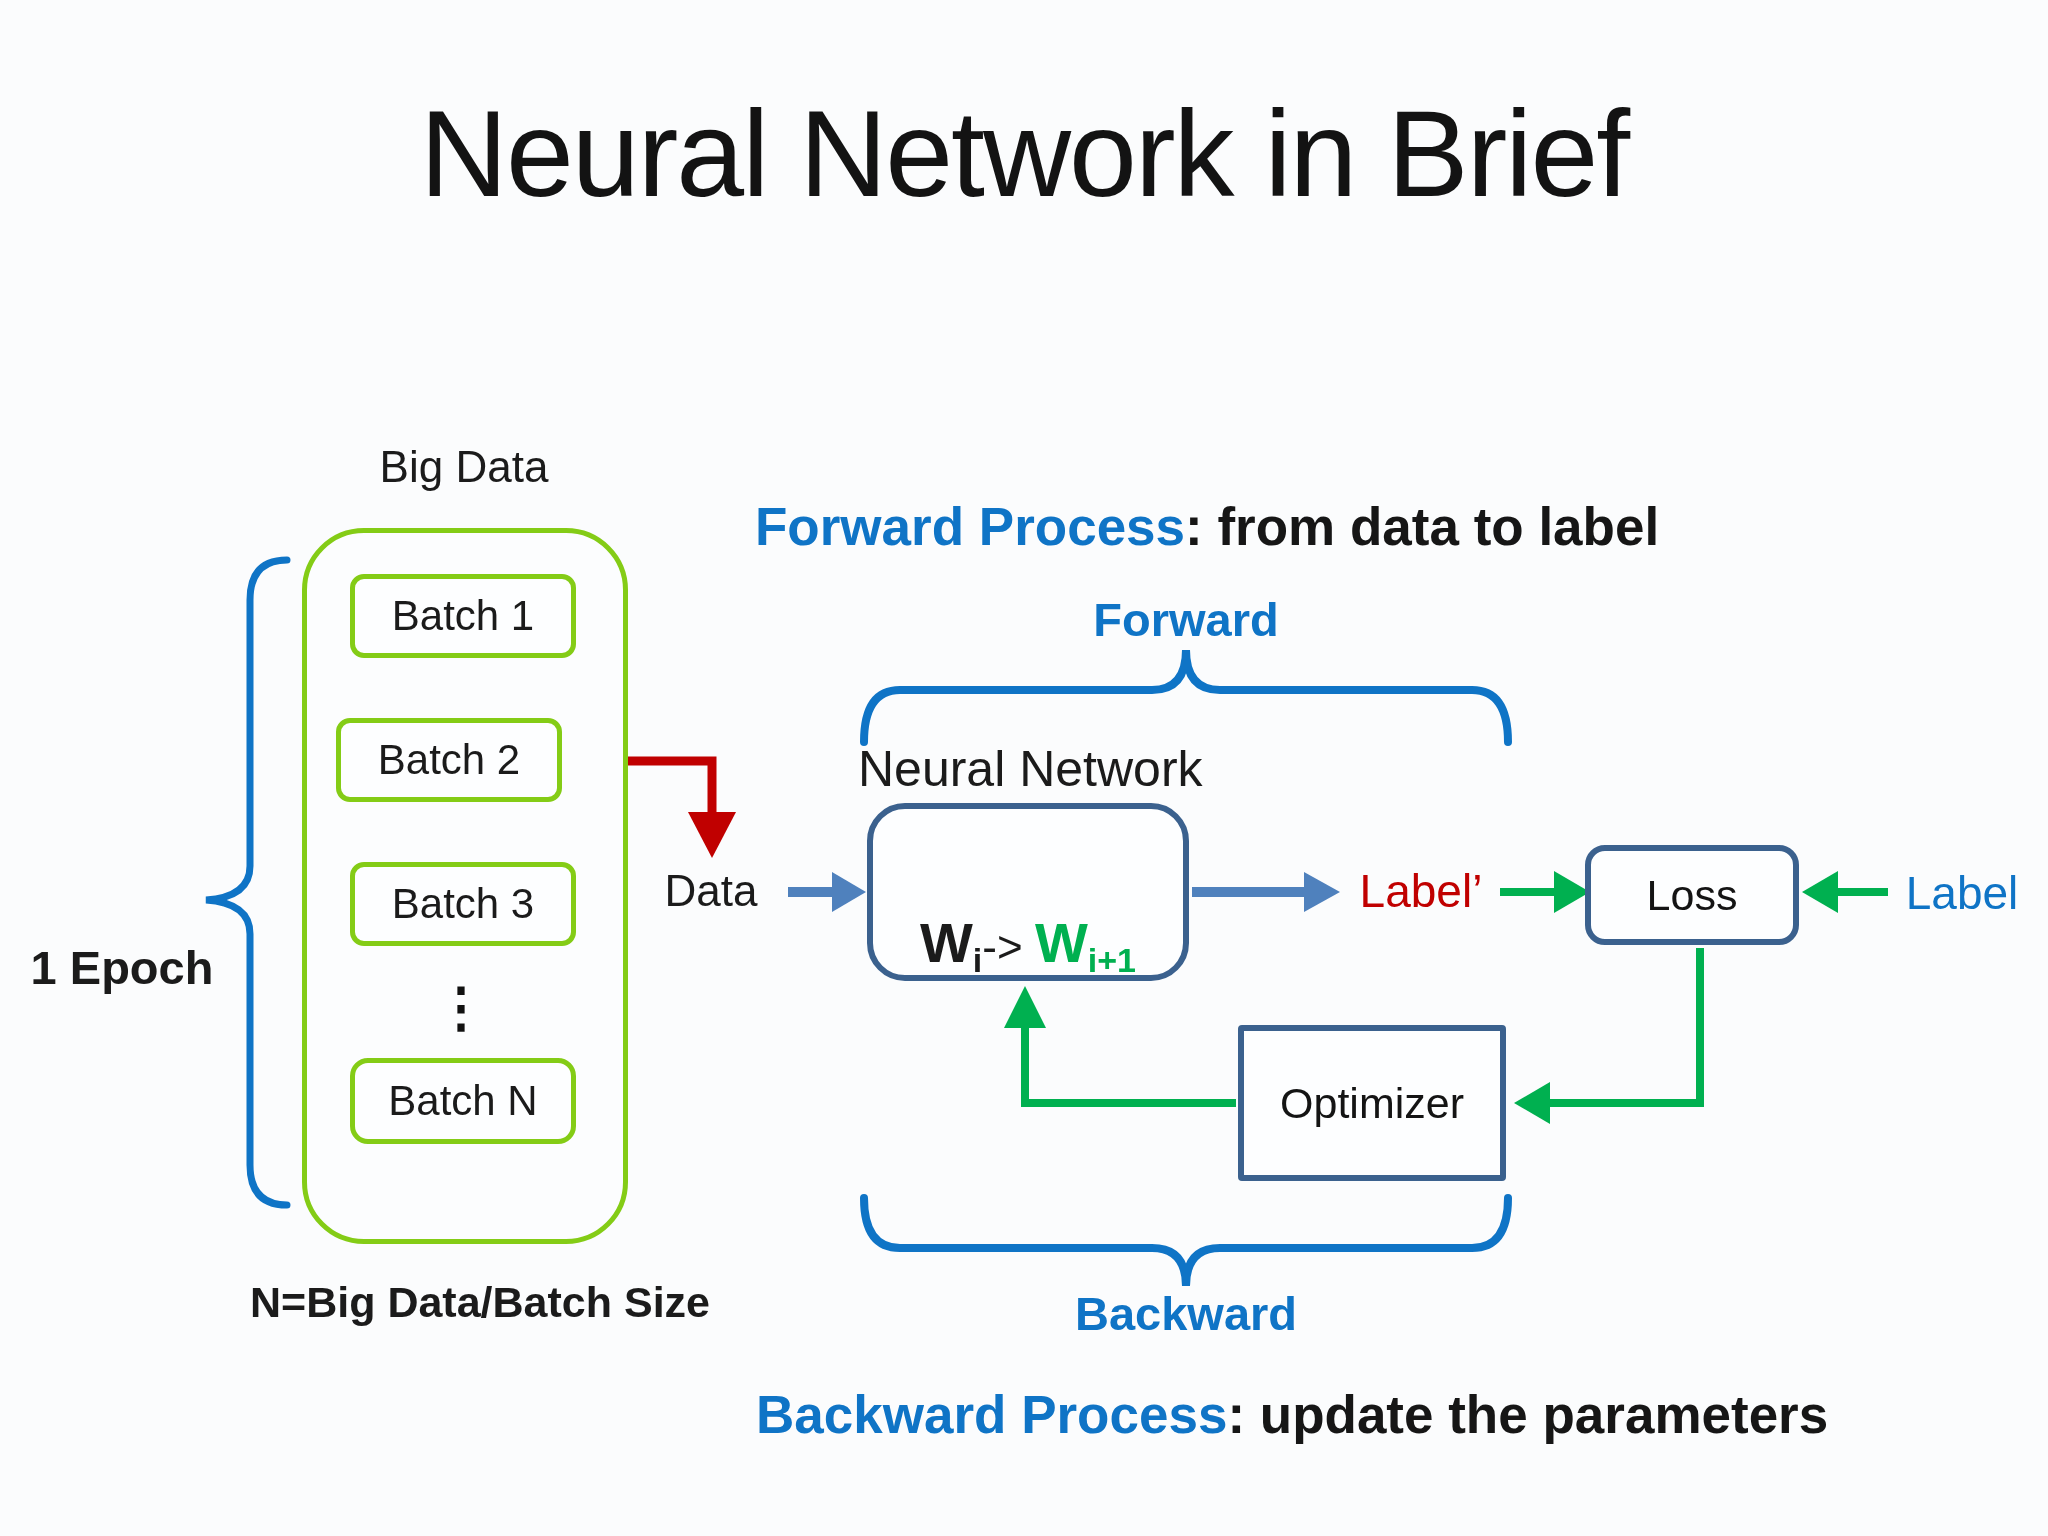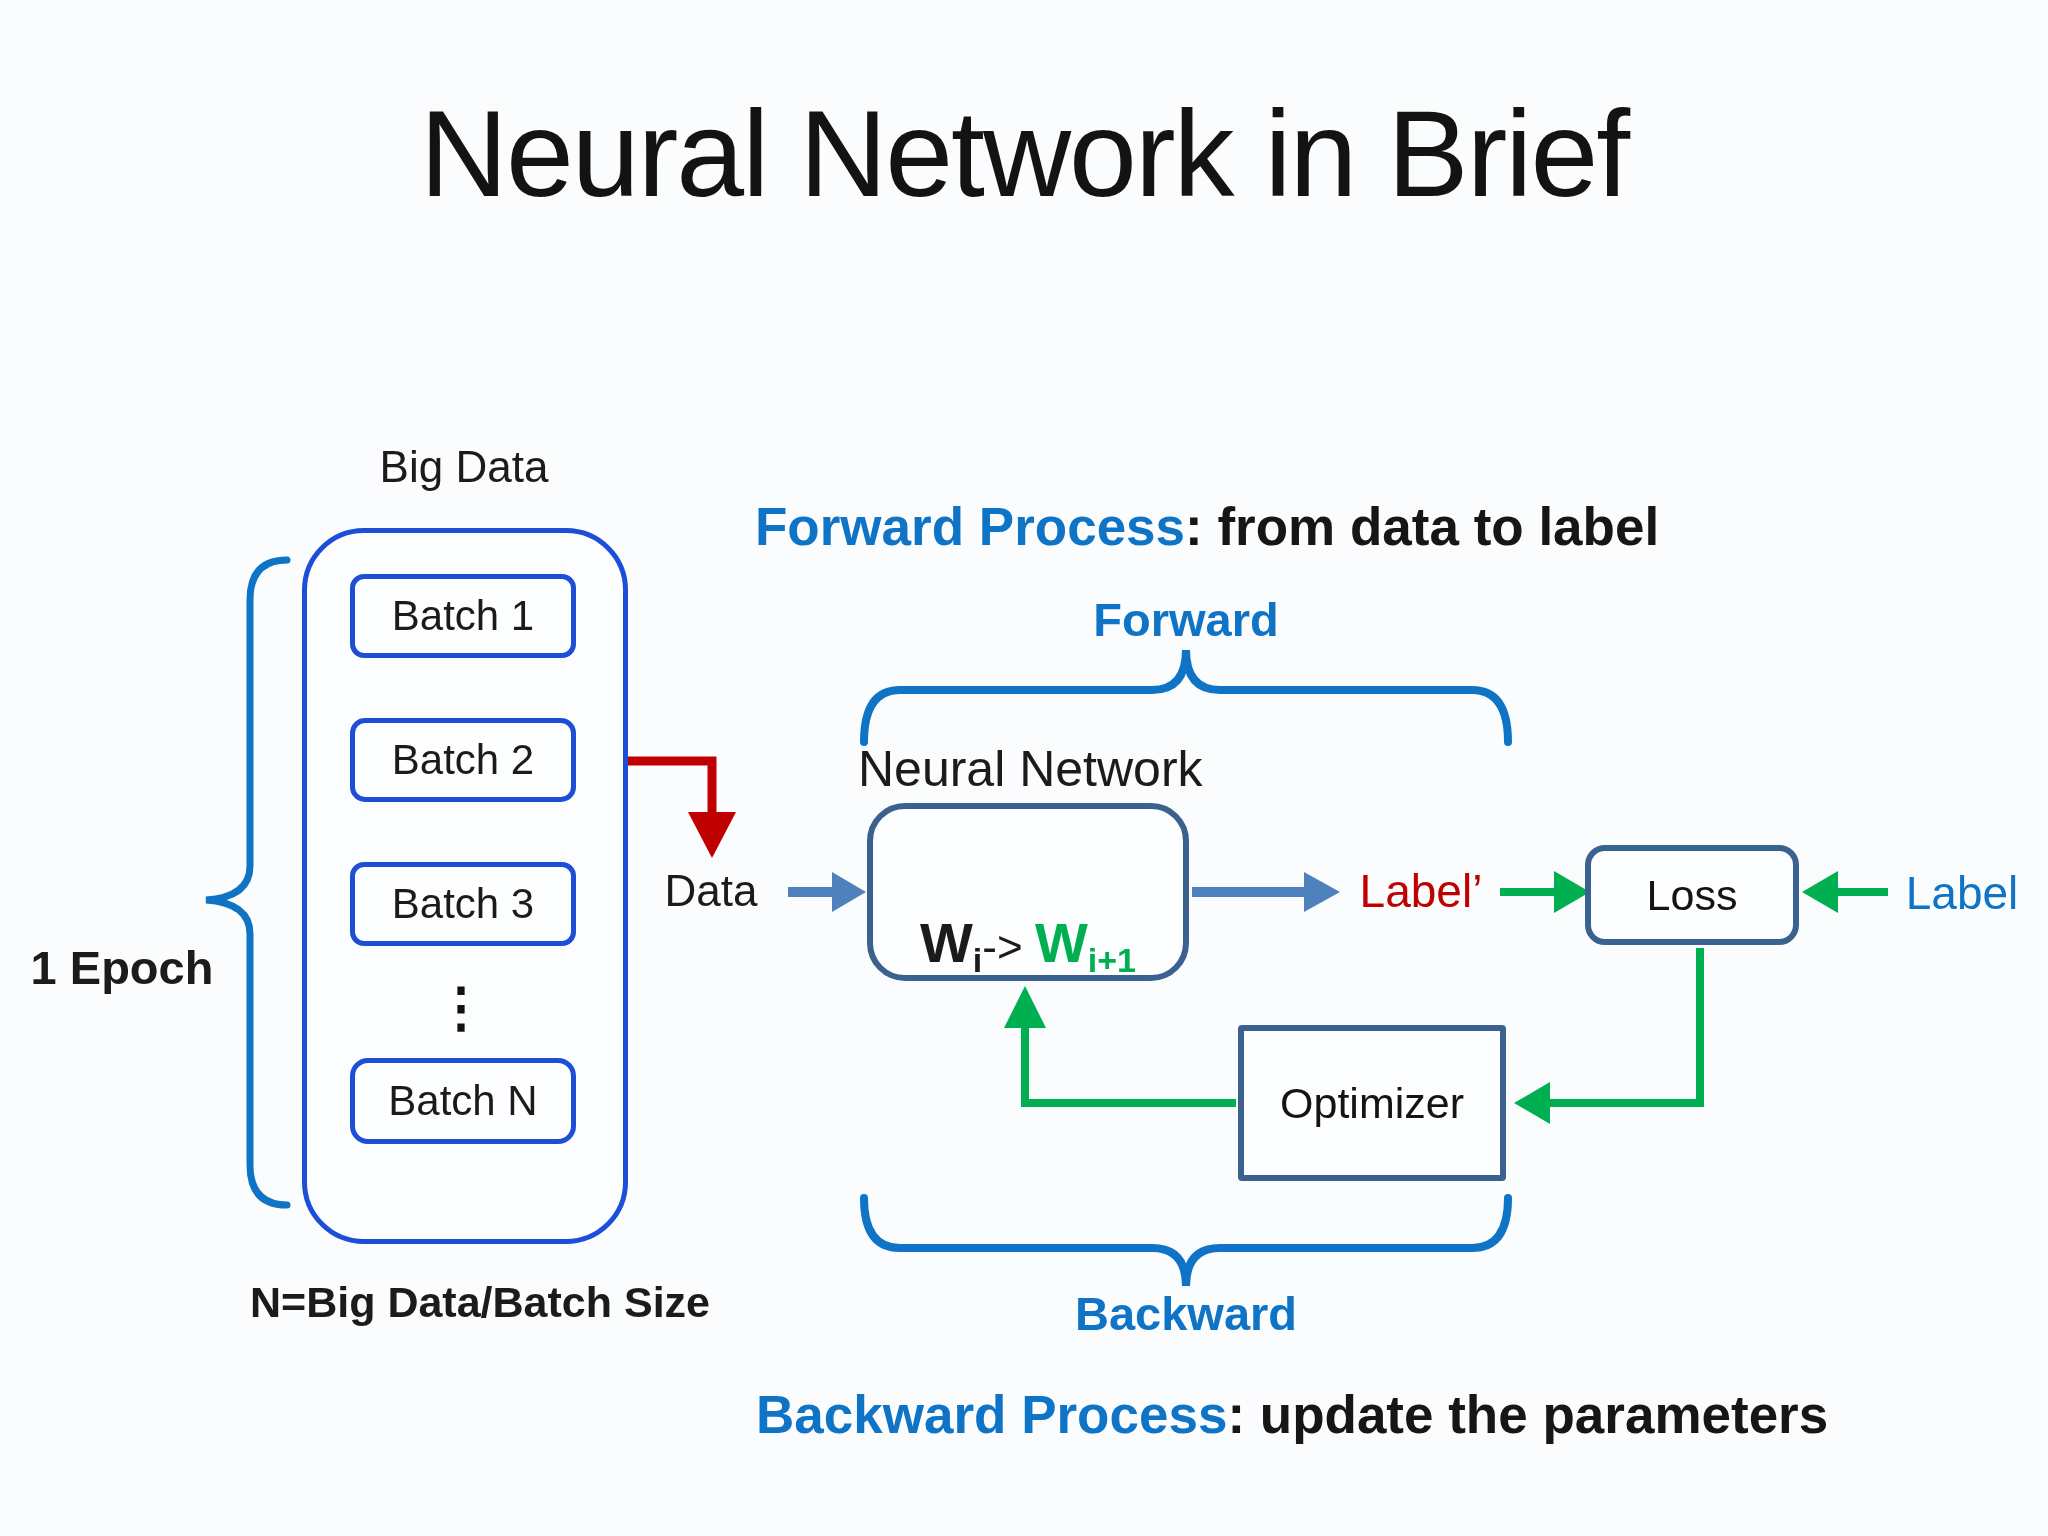--- a/index.html
+++ b/index.html
@@ -17,21 +17,21 @@
     left:1024px;top:84px;font-size:122px;font-weight:400;
     letter-spacing:-2px;color:#131313;
   }
   .lbl{font-size:44px;color:#1b1b1b;}
   .bold-black{font-weight:700;color:#1b1b1b;margin-top:42px;}
   .blue-txt{color:#0f74c6;}
   .red-txt{color:#c00000;}
   .heading{font-size:53px;font-weight:700;white-space:nowrap;color:#161616;}
   .brace-lbl{font-size:47px;font-weight:700;color:#0f74c6;}
   .box{
-    position:absolute;background:#fdfeff;border:5px solid #1d4ed8;
+    position:absolute;background:#fdfeff;border:5px solid #84cc16;
     display:flex;align-items:center;justify-content:center;
     box-sizing:border-box;
   }
   .outer-container{border-radius:62px;background:#fcfdfe;}
   .batch{border-radius:14px;font-size:42px;color:#1b1b1b;}
   .nnbox,.lossbox,.optbox{border-width:6px;border-color:#3b618e;}
   .nnbox{border-radius:38px;}
   .lossbox{border-radius:20px;font-size:43px;}
   .optbox{border-radius:4px;font-size:43px;}
   .dots{font-size:54px;font-weight:700;color:#111;letter-spacing:0;line-height:1;}
@@ -78,21 +78,21 @@
 
   <div class="abs ctr title">Neural Network in Brief</div>
 
   <div class="abs ctr lbl" style="left:464px;top:442px;">Big Data</div>
 
   <div class="box outer-container" style="left:302px;top:528px;width:326px;height:716px;"></div>
 
   <div class="box batch" style="left:350px;top:574px;width:226px;height:84px;">
     <span>Batch 1</span>
   </div>
-  <div class="box batch" style="left:350px;top:718px;width:226px;height:84px;border-radius:15px;">
+  <div class="box batch" style="left:336px;top:718px;width:226px;height:84px;">
     <span>Batch 2</span>
   </div>
   <div class="box batch" style="left:350px;top:862px;width:226px;height:84px;">
     <span>Batch 3</span>
   </div>
   <div class="abs ctr dots" style="left:461px;top:980px;">⋮</div>
   <div class="box batch" style="left:350px;top:1058px;width:226px;height:86px;border-radius:18px;">
     <span>Batch N</span>
   </div>
 

